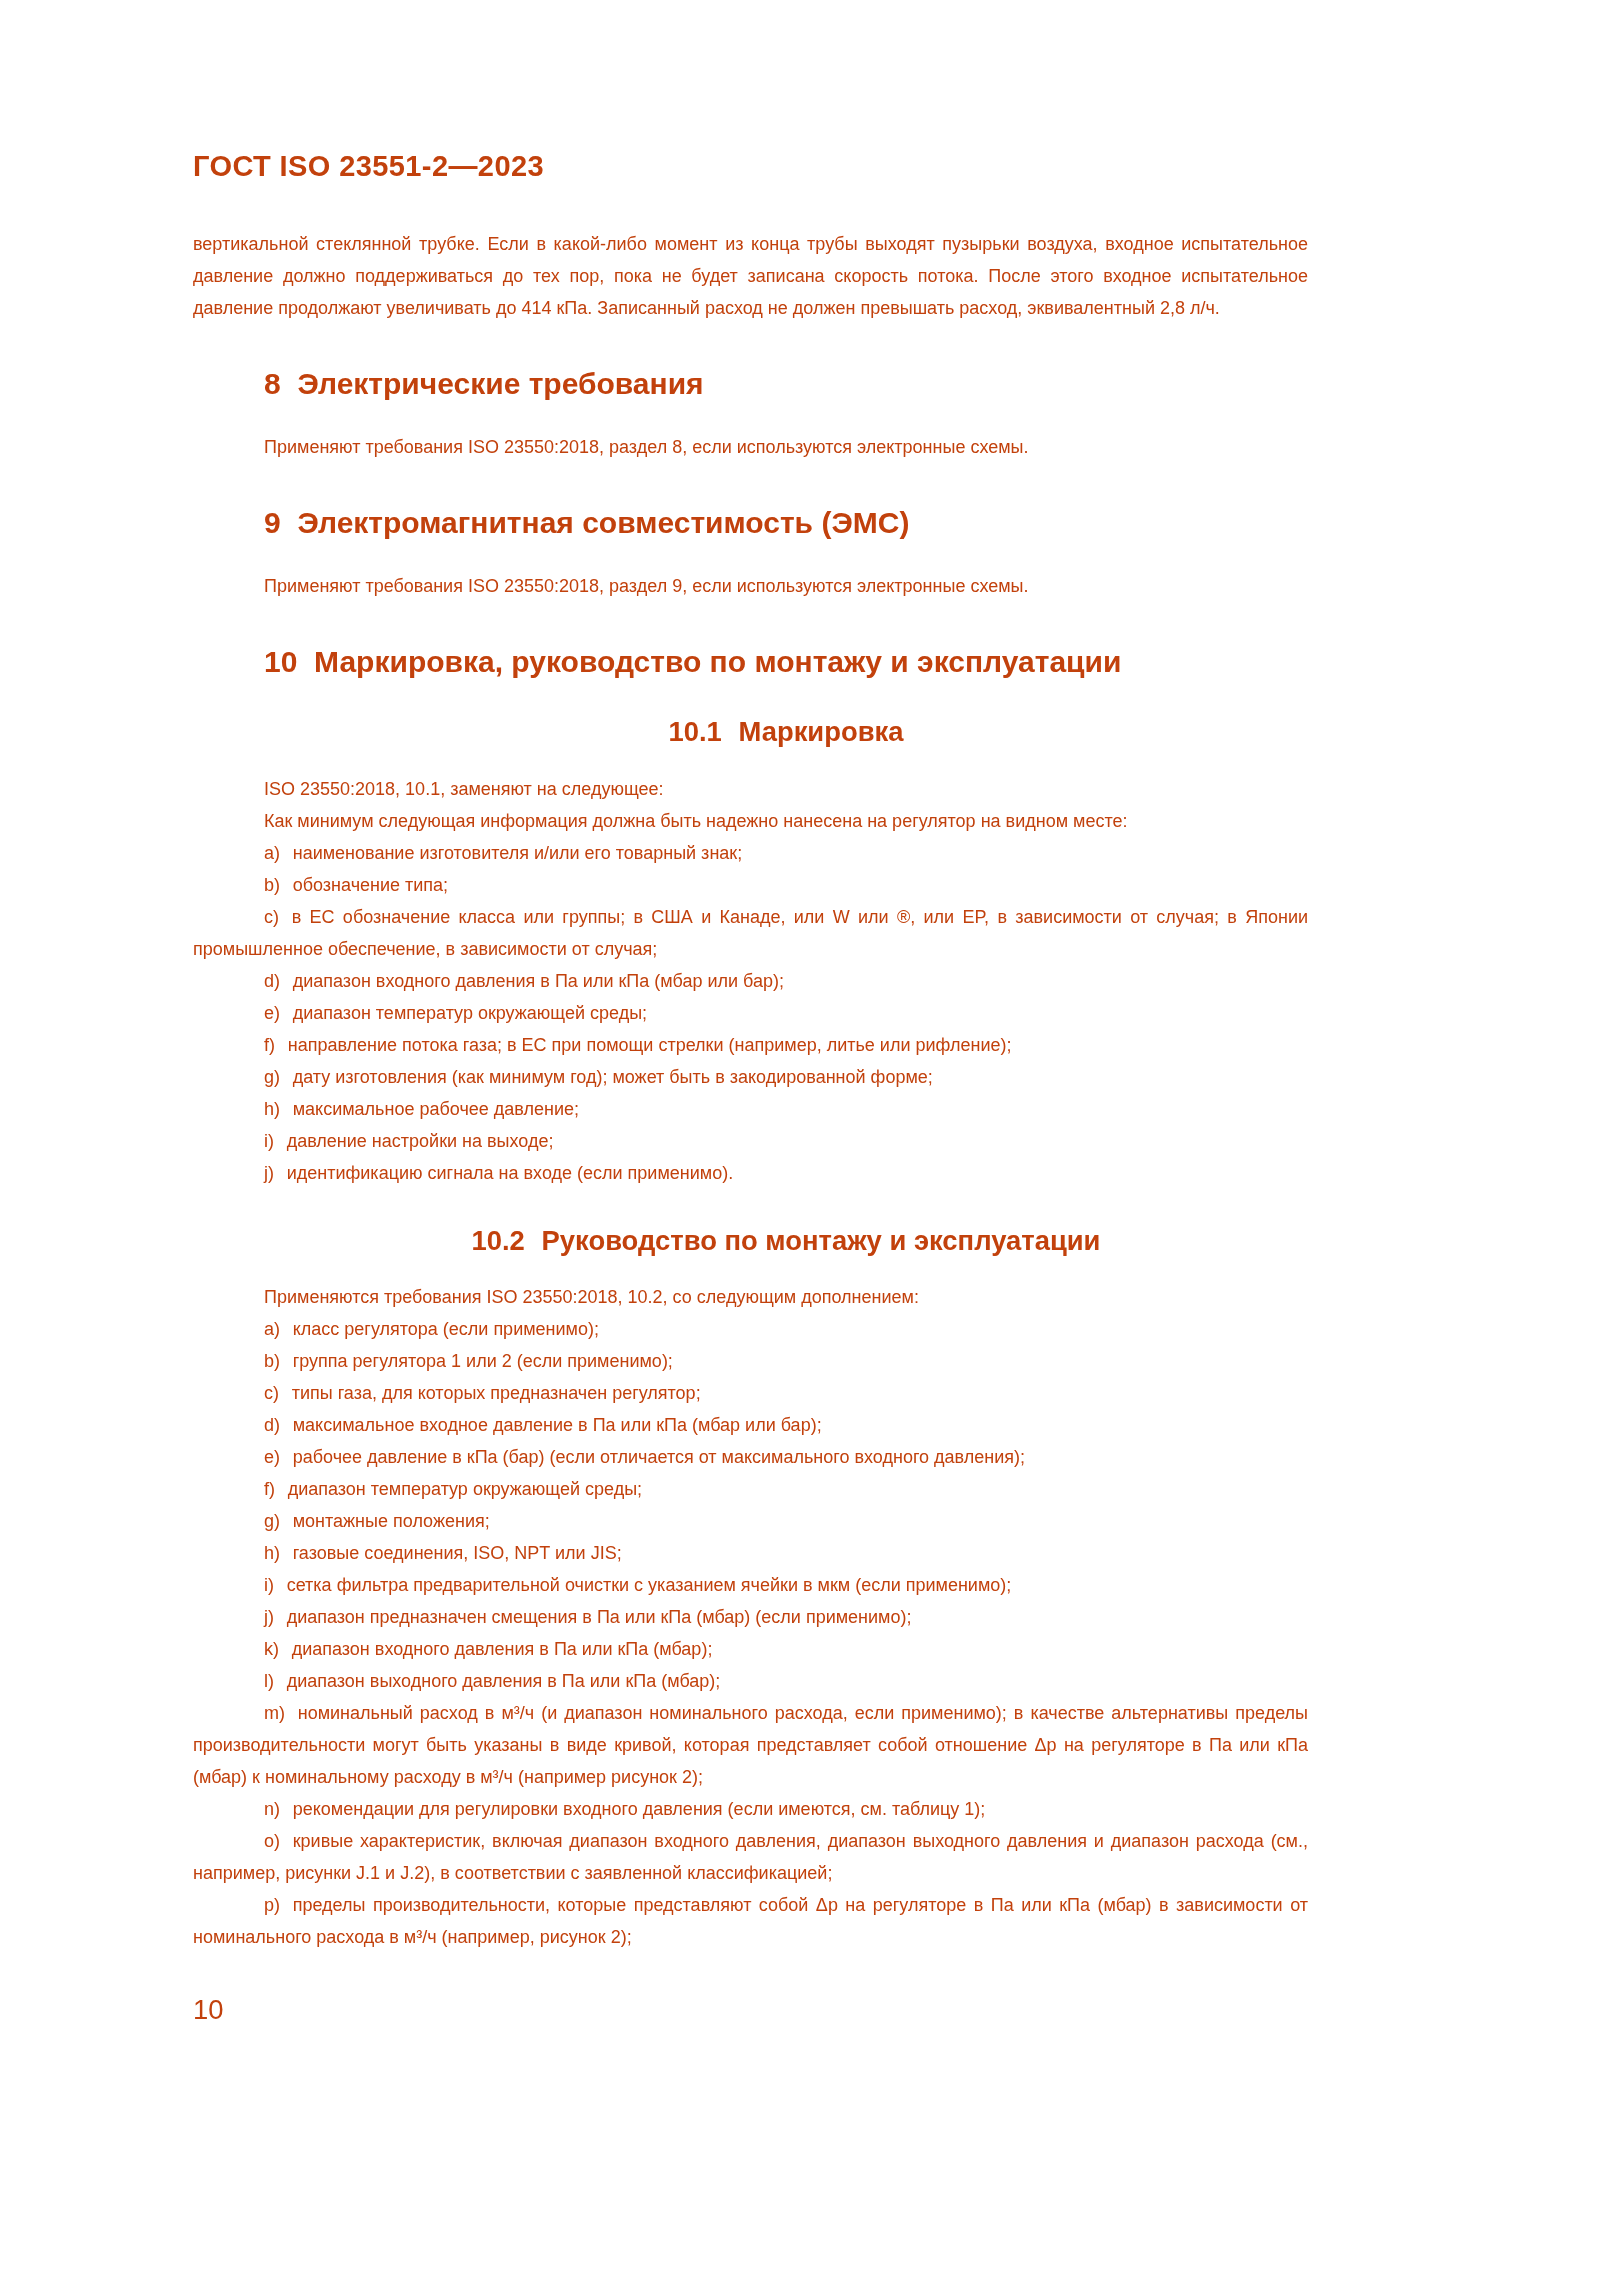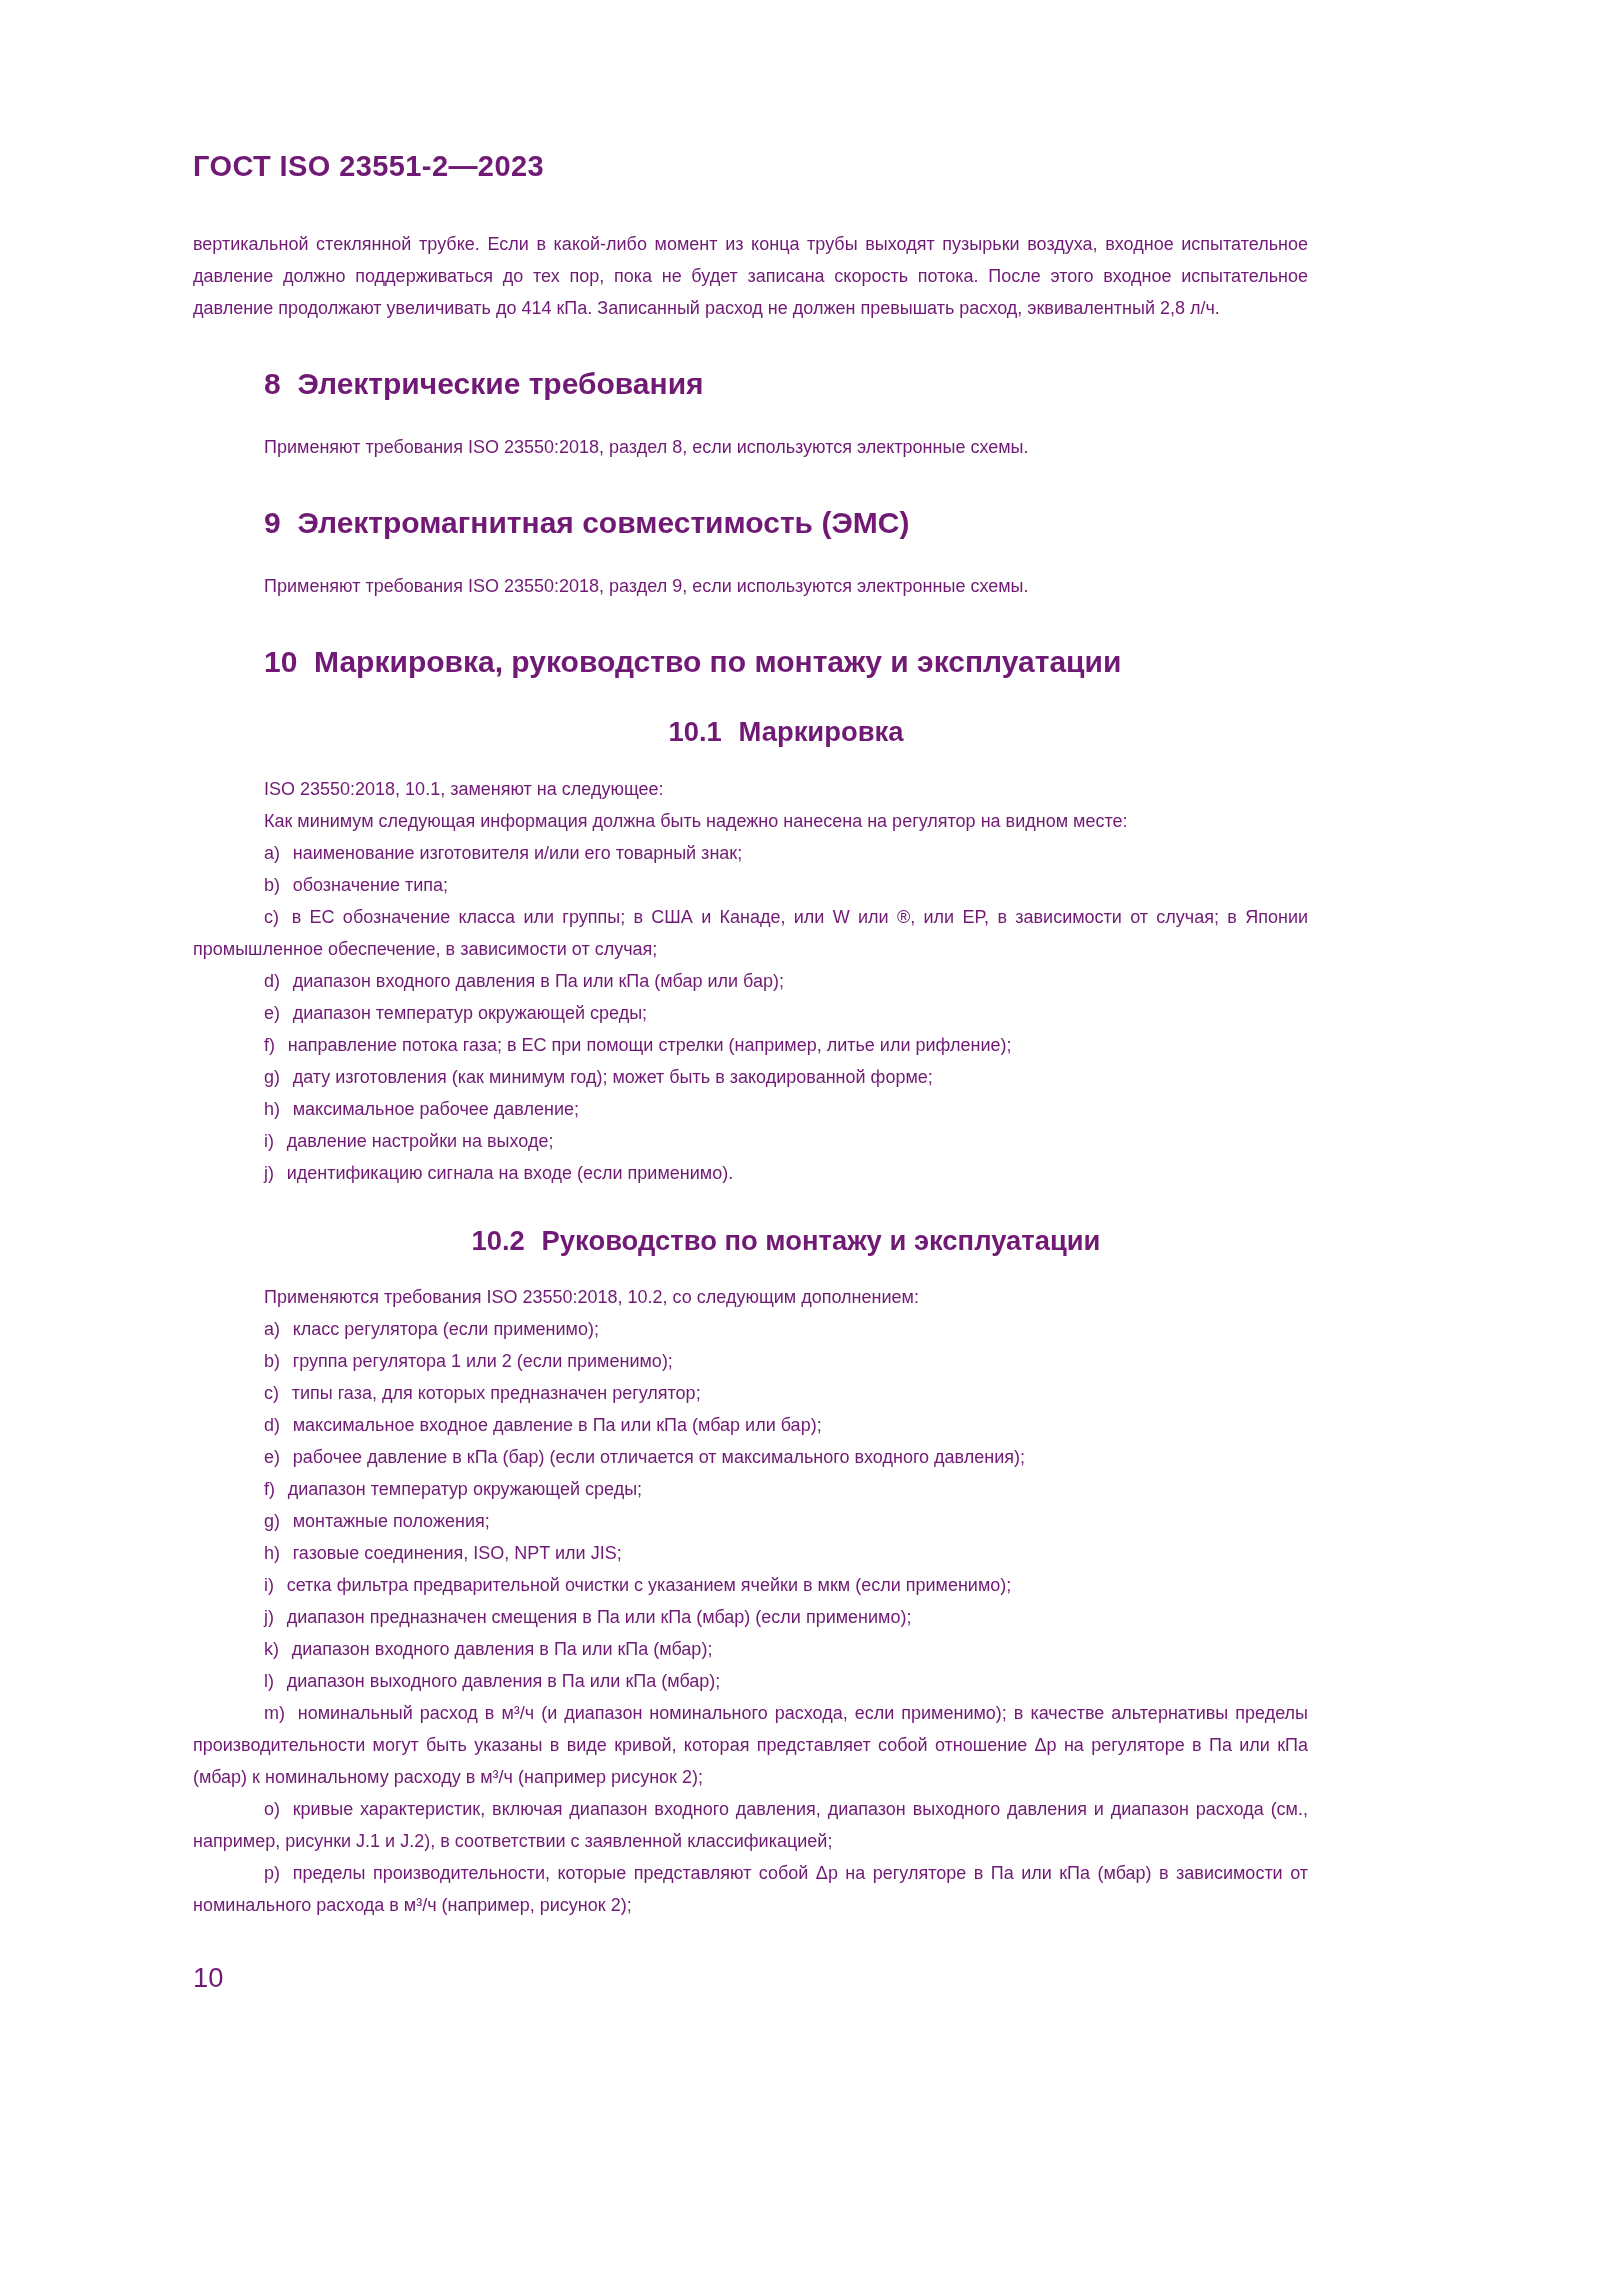--- a/index.html
+++ b/index.html
@@ -5,21 +5,21 @@
   html, body {
     margin: 0;
     padding: 0;
     background: #ffffff;
   }
   .page {
     position: relative;
     width: 1408px;
     height: 2293px;
     background: #ffffff;
-    color: #701a75;
+    color: #c2410c;
     font-family: "Liberation Sans", sans-serif;
     box-sizing: border-box;
     padding: 149px 100px 0 193px;
     overflow: hidden;
   }
   .running-header {
     font-size: 29px;
     line-height: 34px;
     font-weight: 700;
     letter-spacing: 0.4px;
@@ -179,20 +179,23 @@
       </p>
 
       <p class="body ind">
         <span class="lbl">l)</span><span>диапазон выходного давления в Па или кПа (мбар);</span>
       </p>
 
       <p class="body ind">
         <span class="lbl">m)</span><span>номинальный расход в м³/ч (и диапазон номинального расхода, если применимо); в качестве альтернативы пределы производительности могут быть указаны в виде кривой, которая представляет собой отношение Δp на регуляторе в Па или кПа (мбар) к номинальному расходу в м³/ч (например рисунок 2);</span>
       </p>
 
+      <p class="body ind">
+        <span class="lbl">n)</span><span>рекомендации для регулировки входного давления (если имеются, см. таблицу 1);</span>
+      </p>
 
       <p class="body ind">
         <span class="lbl">o)</span><span>кривые характеристик, включая диапазон входного давления, диапазон выходного давления и диапазон расхода (см., например, рисунки J.1 и J.2), в соответствии с заявленной классификацией;</span>
       </p>
 
       <p class="body ind">
         <span class="lbl">p)</span><span>пределы производительности, которые представляют собой Δp на регуляторе в Па или кПа (мбар) в зависимости от номинального расхода в м³/ч (например, рисунок 2);</span>
       </p>
     </div>
 

